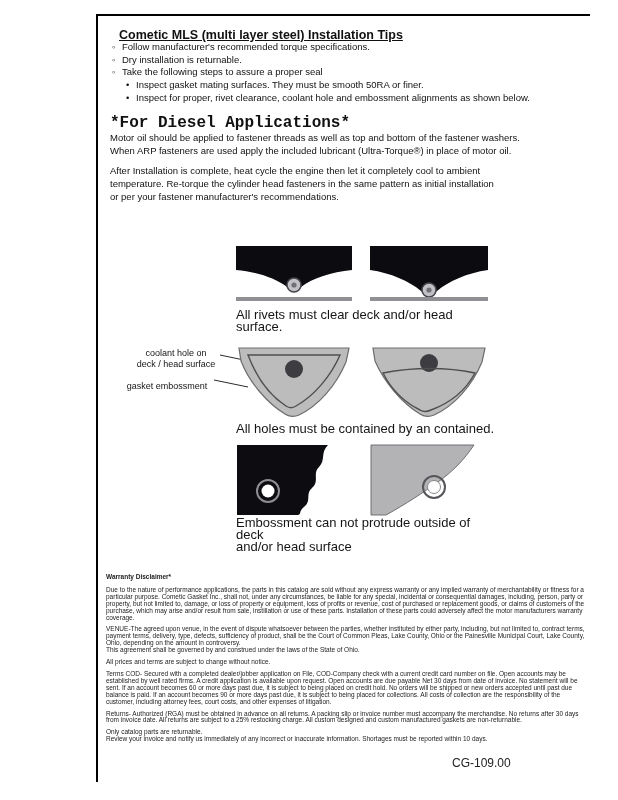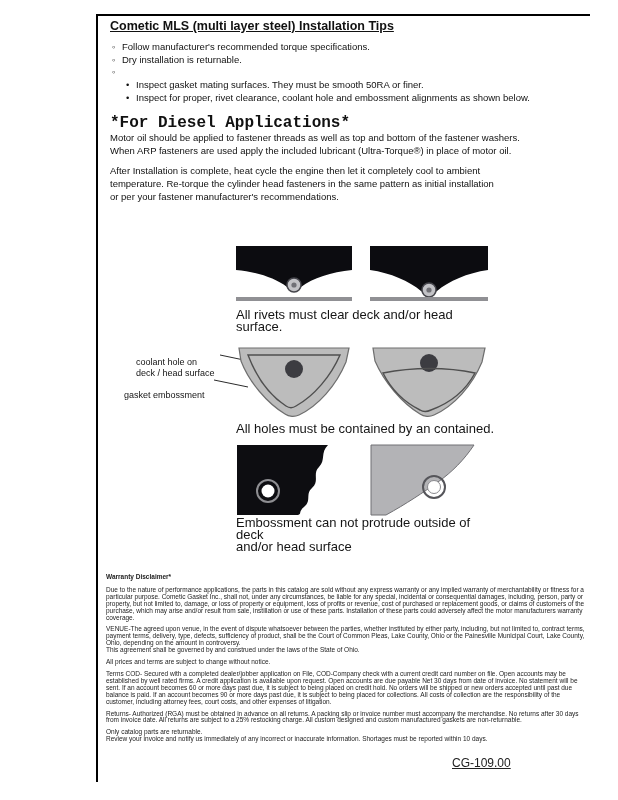--- a/index.html
+++ b/index.html
@@ -3,21 +3,21 @@
 <meta charset="utf-8">
 <style>
   html,body { margin:0; padding:0; background:#ffffff; }
   #page {
     position:relative; width:618px; height:800px; background:#fff;
     font-family:"Liberation Sans", sans-serif; color:#111; overflow:hidden;
   }
   .frame-top { position:absolute; left:96px; top:14px; width:494px; height:2px; background:#000; }
   .frame-left { position:absolute; left:96px; top:14px; width:2px; height:768px; background:#000; }
 
-  .title { position:absolute; left:110px; top:19px; margin:0; font-size:12.5px; font-weight:bold; text-decoration:underline; white-space:nowrap; }
+  .title { position:absolute; left:110px; top:19px; margin:9px; font-size:12.5px; font-weight:bold; text-decoration:underline; white-space:nowrap; }
 
   .tips { position:absolute; left:112px; top:41px; width:475px; font-size:9.5px; line-height:12.7px; }
   .tip { display:flex; }
   .tip .bullet { width:10px; flex:0 0 10px; text-align:left; }
   .tip.sub { padding-left:14px; }
 
   .diesel-heading { position:absolute; left:110px; top:114px; margin:0; font-size:16px; font-weight:bold;font-family:Liberation Mono, monospace; }
   .para { position:absolute; left:110px; margin:0; font-size:9.5px; line-height:13px; white-space:pre-line; width:480px; }
   #para1 { top:131px; }
   #para2 { top:164px; }
@@ -37,30 +37,30 @@
   #img2a { left:236px; top:346px; }
   #img2b { left:370px; top:346px; }
   #img3a { left:236px; top:444px; }
   #img3b { left:370px; top:444px; }
 
   .caption { position:absolute; margin:0; font-size:13px; line-height:12px; white-space:pre-line; color:#151515; }
   #cap1 { left:236px; top:309px; width:260px; }
   #cap2 { left:236px; top:423px; width:260px; }
   #cap3 { left:236px; top:517px; width:260px; }
 
-  .ann { position:absolute; margin:16px; font-size:9px; line-height:10.5px; text-align:left; white-space:pre-line; color:#151515; }
+  .ann { position:absolute; margin:7px; font-size:9px; line-height:10.5px; text-align:center; white-space:pre-line; color:#151515; }
   #ann-coolant { left:120px; top:341px; width:98px; }
   #ann-emboss  { left:108px; top:374px; width:104px; }
   .leader-svg { position:absolute; left:214px; top:342px; }
 
   .legal { position:absolute; left:106px; top:574px; width:482px; font-size:6.5px; line-height:6.9px; color:#222; }
   .legal p { margin:0 0 5px 0; white-space:pre-line; }
   .legal .lg-head { font-weight:bold; margin-bottom:6px; }
 
-  .page-code { position:absolute; left:452px; top:756px; margin:0; font-size:12px; color:#222;text-decoration:underline; }
+  .page-code { position:absolute; left:452px; top:756px; margin:0; font-size:12px; color:#222; }
 </style>
 </head>
 <body>
 
 <div id="page">
   <div class="frame-top"></div>
   <div class="frame-left"></div>
 
   <h1 class="title">Cometic MLS (multi layer steel) Installation Tips</h1>
 
@@ -68,20 +68,21 @@
     <div class="tip">
       <span class="bullet">◦</span>
       <span>Follow manufacturer's recommended torque specifications.</span>
     </div>
     <div class="tip">
       <span class="bullet">◦</span>
       <span>Dry installation is returnable.</span>
     </div>
     <div class="tip">
       <span class="bullet">◦</span>
+      <span>Take the following steps to assure a proper seal</span>
     </div>
     <div class="tip sub">
       <span class="bullet">•</span>
       <span>Inspect gasket mating surfaces.  They must be smooth 50RA or finer.</span>
     </div>
     <div class="tip sub">
       <span class="bullet">•</span>
       <span>Inspect for proper, rivet clearance, coolant hole and embossment alignments as shown below.</span>
     </div>
   </div>

